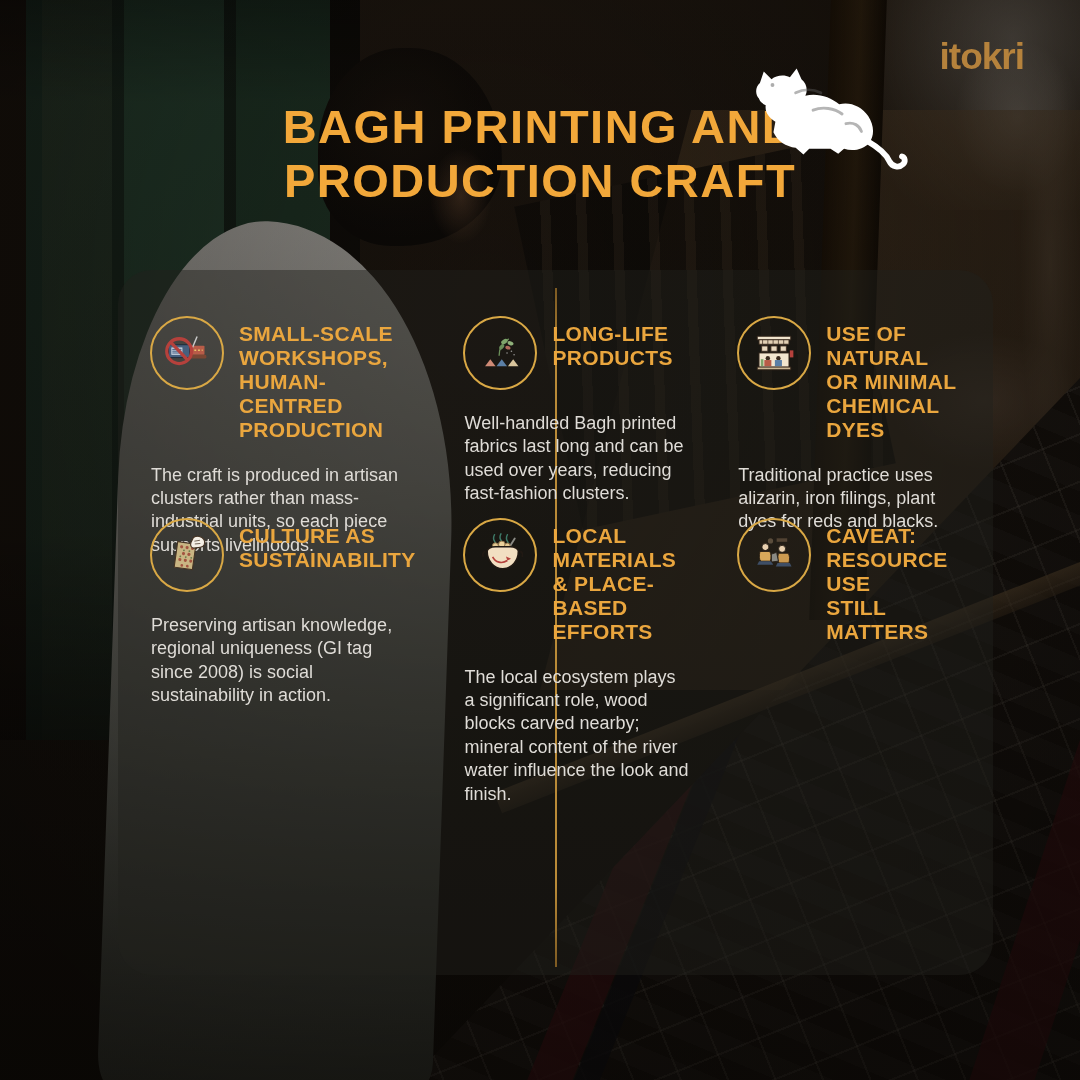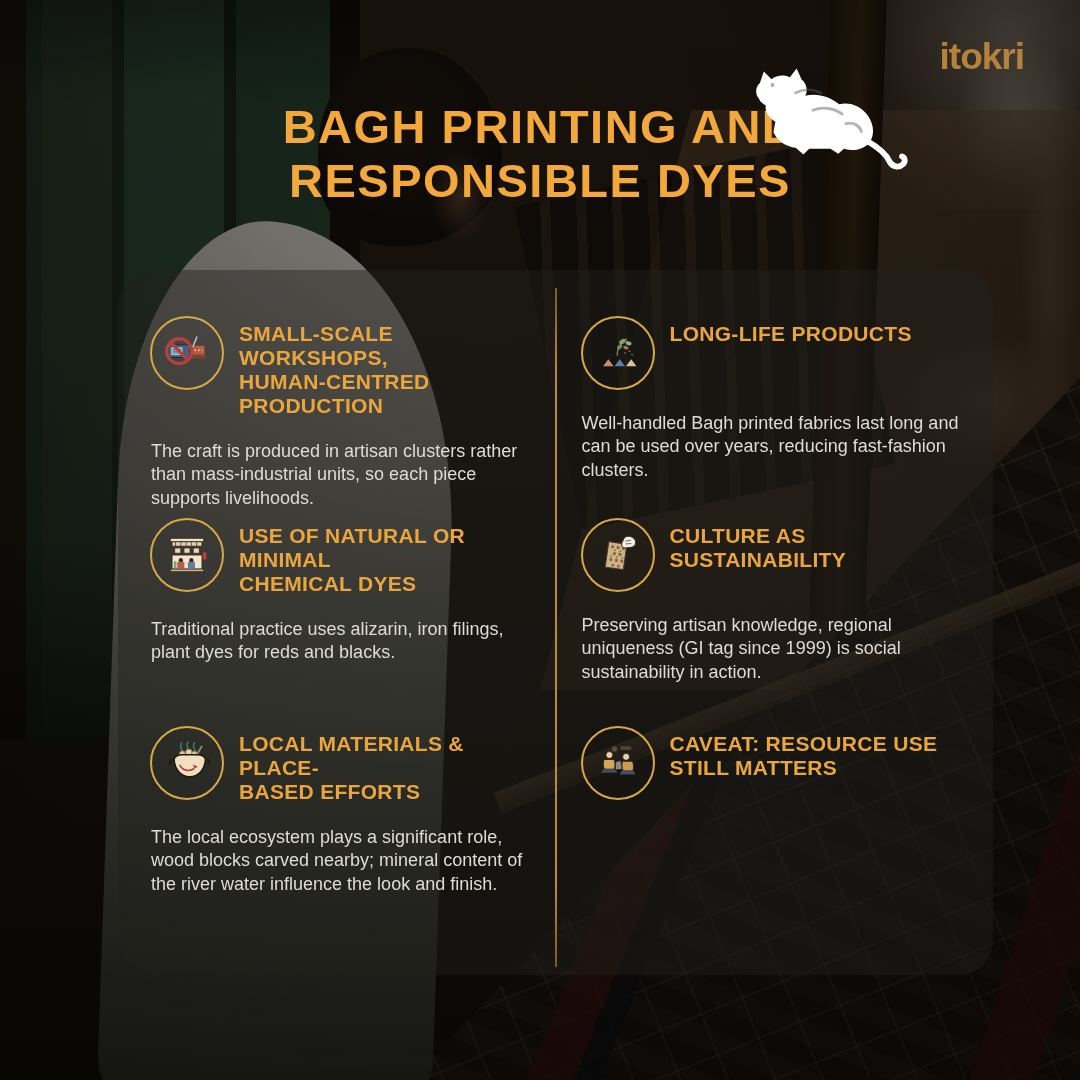--- a/index.html
+++ b/index.html
@@ -82,21 +82,21 @@
   .title { position:absolute; left:0; right:0; top:100px; z-index:4;
     text-align:center; color:#F2A83A; font-weight:bold;
     font-size:47px; line-height:54px; letter-spacing:1.5px; }
   .tiger { position:absolute; left:744px; top:56px; width:172px; height:116px; z-index:5; }
 
   .panel { position:absolute; left:118px; top:270px; width:875px; height:705px; z-index:3;
     border-radius:34px; background:rgba(33,34,29,.45); }
   .divider { position:absolute; left:calc(50% - 1px); top:18px; bottom:8px; width:2px;
     background:linear-gradient(180deg,#7d5a22,#B98A37 12%,#B98A37 88%,#7d5a22); }
   .grid { position:absolute; inset:0; padding:46px 30px 28px 32px;
-    display:grid; grid-template-columns:1fr 1fr; grid-template-rows:202px 208px 1fr;
+    display:grid; grid-template-columns:1fr 1fr 1fr; grid-template-rows:202px 208px 1fr;
     column-gap:48px; }
   .cell-head { display:flex; gap:15px; align-items:flex-start; min-height:74px; }
   .icon-circle { width:74px; height:74px; flex:0 0 74px; border:2px solid #D9A845;
     border-radius:50%; display:flex; align-items:center; justify-content:center; }
   .cell h3 { margin:6px 0 0; max-width:300px; white-space:pre-line;
     color:#EAA63E; font-size:21px; line-height:1.14; letter-spacing:.3px; }
   .cell p { margin:22px 0 0 1px; max-width:392px;
     color:#DFDCD7; font-size:18px; line-height:1.3; }
 </style>
 </head>
@@ -122,21 +122,21 @@
     <div class="bg-post"></div>
     <div class="bg-head"></div>
     <div class="bg-face"></div>
     <div class="bg-shirt"></div>
     <div class="bg-overlay"></div>
   </div>
 
   <div class="logo">itokri</div>
   <div class="title">
     <div>BAGH PRINTING AND</div>
-    <div>RESPONSIBLE DYES</div>
+    <div>PRODUCTION CRAFT</div>
   </div>
   <svg class="tiger" viewBox="0 0 175 120">
     <path fill="#ffffff" d="M14,44 C10,40 10,32 15,28 L19,16 L27,24 C32,20 40,19 46,22 L53,13 L58,24
       C63,28 65,35 62,41 C74,38 88,42 97,50 C108,47 120,52 127,62 C133,71 134,82 128,90
       C122,97 111,99 102,96 L96,101 L88,96 L66,96 L60,102 L52,95 C42,94 33,88 29,79
       L31,68 C24,64 20,58 21,51 C17,49 15,47 14,44 Z"></path>
     <path fill="none" stroke="#ffffff" stroke-width="6" stroke-linecap="round" d="M126,88 C138,95 146,102 149,109 C152,115 159,116 163,112 C166,109 165,105 162,104"></path>
     <path fill="none" stroke="rgba(90,90,90,0.45)" stroke-width="3" stroke-linecap="round" d="M52,38 C60,34 70,34 78,38 M70,56 C80,52 92,54 100,60 M104,70 C112,68 118,72 120,78"></path>
     <circle cx="28" cy="30" r="2" fill="#8a8a8a" opacity="0.7"></circle>
   </svg>
@@ -241,21 +241,21 @@
                     <circle cx="30" cy="27.5" r="1"></circle>
                 </g>
               </g>
               <path d="M32,6 C36,3.5 41,4.5 43.5,8.5 C45.5,12.5 43.5,16 39.5,16.5 L32.5,17.5 C29.5,17.5 28.3,14.5 29.3,11.5 Z" fill="#F4EFE6" stroke="#453323" stroke-width="1.2"></path>
               <path d="M33,10 l6,-1 M33.5,13 l6,-0.5" stroke="#453323" stroke-width="0.8"></path>
             </svg>
           </div>
           <h3>CULTURE AS
 SUSTAINABILITY</h3>
         </div>
-        <p>Preserving artisan knowledge, regional uniqueness (GI tag since 1999) is social sustainability in action.</p>
+        <p>Preserving artisan knowledge, regional uniqueness (GI tag since 2008) is social sustainability in action.</p>
       </div>
 
       <div class="cell">
         <div class="cell-head">
           <div class="icon-circle">
             <svg width="46" height="46" viewBox="0 0 50 50">
               <path d="M19,3 q-2,4 0,7 q2,3 0,6 M26,2 q-2,4 0,7 q2,3 0,6 M33,3 q-2,4 0,7 q2,3 0,6" stroke="#3E7A68" stroke-width="1.6" fill="none" stroke-linecap="round"></path>
               <path d="M41,7 L33,20" stroke="#8A8A84" stroke-width="2" stroke-linecap="round"></path>
               <circle cx="20" cy="15" r="3.2" fill="#E3C892" stroke="#8A6F46"></circle>
               <circle cx="27" cy="13.5" r="3.6" fill="#EBD29C" stroke="#8A6F46"></circle>

